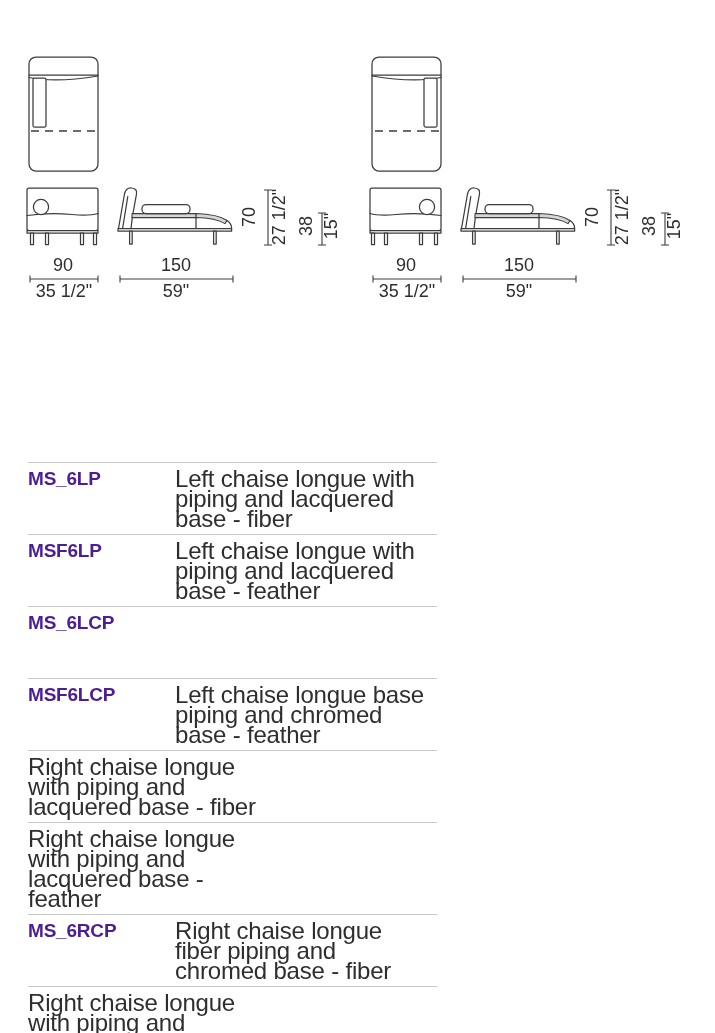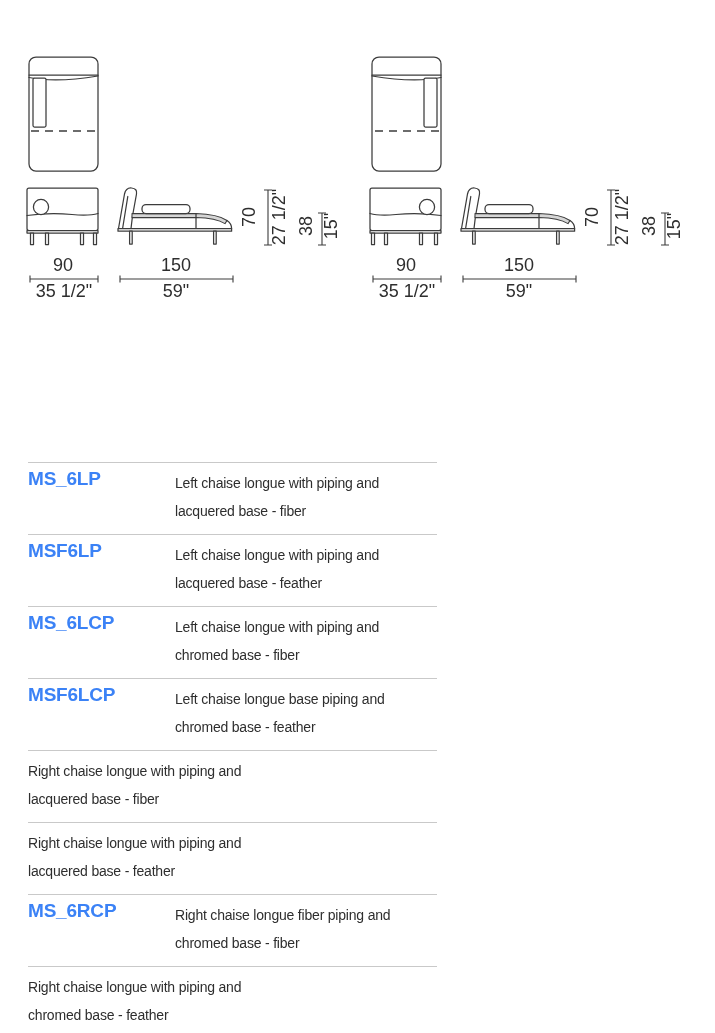--- a/index.html
+++ b/index.html
@@ -49,28 +49,28 @@
     border-top: 1px solid #c9c9c9;
     padding: 6px 0 5px 0;
     min-height: 60px;
   }
   .tcode {
     width: 147px;
     flex: 0 0 147px;
     font-weight: bold;
     font-size: 19px;
     letter-spacing: -0.2px;
-    color: #3b82f6;
+    color: #4c1d95;
     line-height: 20px;
   }
   .tdesc {
     width: 250px;
     flex: 0 0 250px;
-    font-size: 14px;
-    line-height: 28px;
+    font-size: 24px;
+    line-height: 20px;
     letter-spacing: -0.2px;
   }
 </style>
 </head>
 <body>
 
 <div class="page">
 
   <div class="diagram left-group">
     <svg width="345" height="262" viewBox="0 0 345 262">
@@ -189,21 +189,20 @@
       <div class="tdesc">Left chaise longue with piping and lacquered base - fiber</div>
     </div>
 
     <div class="trow">
       <div class="tcode">MSF6LP</div>
       <div class="tdesc">Left chaise longue with piping and lacquered base - feather</div>
     </div>
 
     <div class="trow">
       <div class="tcode">MS_6LCP</div>
-      <div class="tdesc">Left chaise longue with piping and chromed base - fiber</div>
     </div>
 
     <div class="trow">
       <div class="tcode">MSF6LCP</div>
       <div class="tdesc">Left chaise longue base piping and chromed base - feather</div>
     </div>
 
     <div class="trow">
       <div class="tdesc">Right chaise longue with piping and lacquered base - fiber</div>
     </div>

